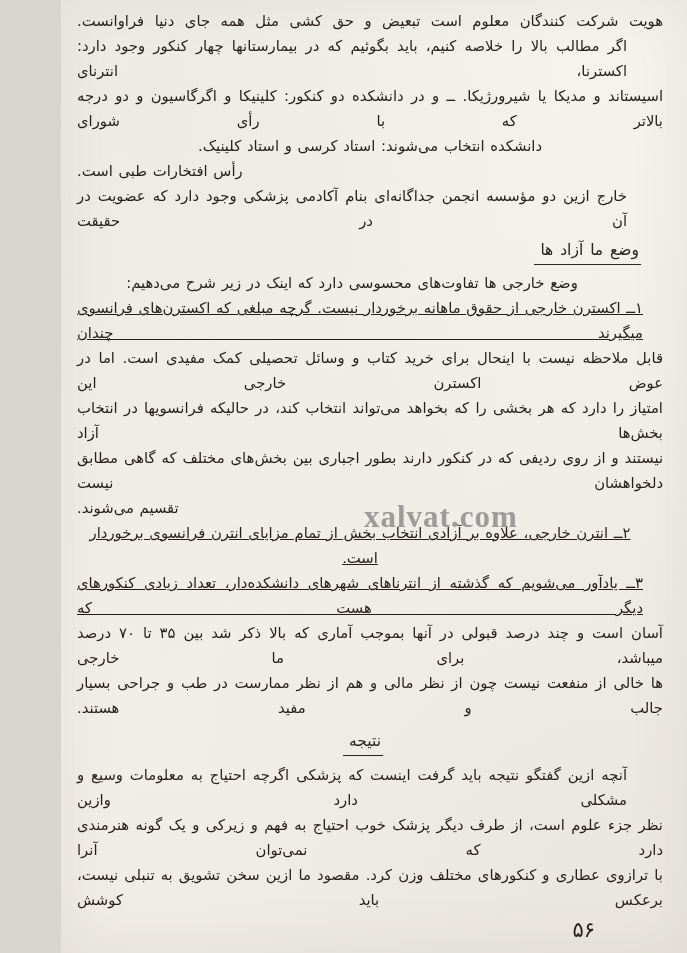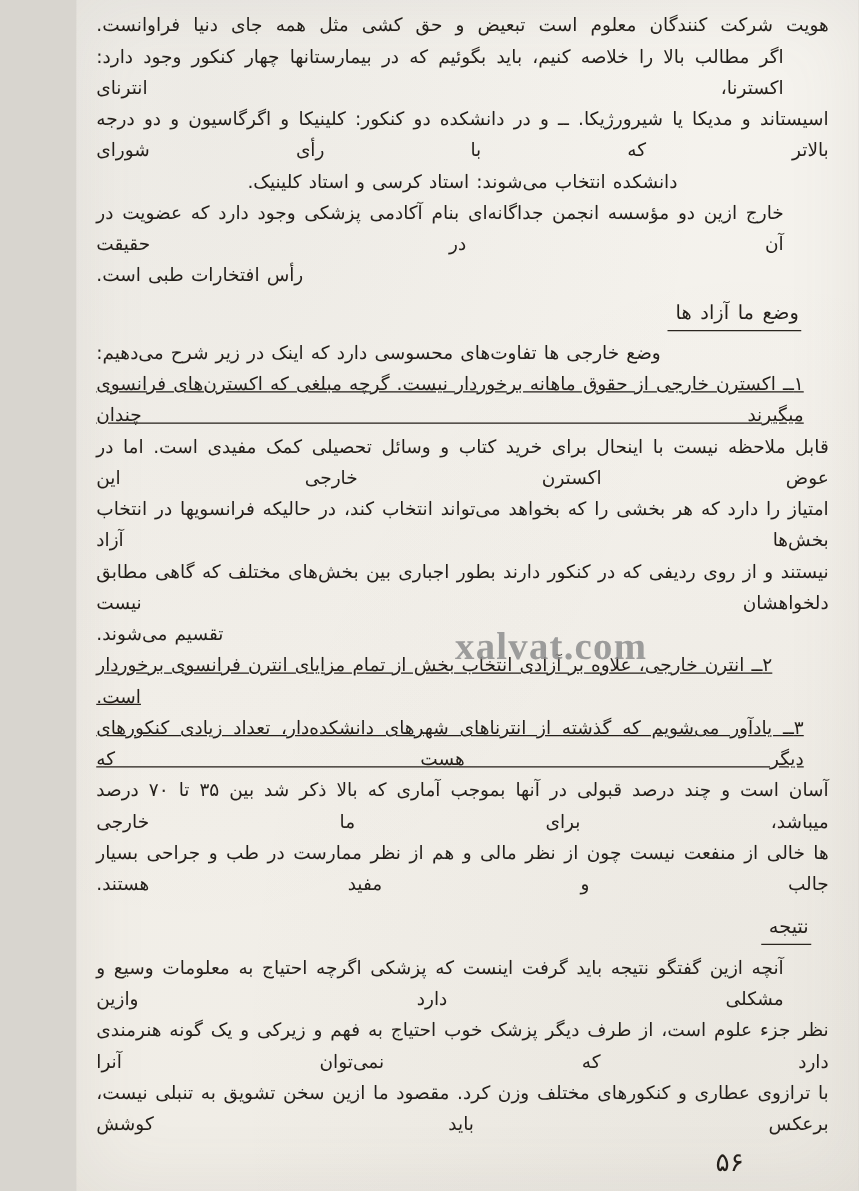--- a/index.html
+++ b/index.html
@@ -23,28 +23,28 @@
   .content{
     padding:8px 24px 0 16px;
   }
   .ln{
     margin:0;
     font-size:14.8px;
     line-height:25px;
     word-spacing:1px;
   }
   .full{text-align:justify;text-align-last:justify;}
-  .right{text-align:left;}
+  .right{text-align:center;}
   .left{text-align:left;}
   .center{text-align:center;}
   .ind{padding-right:36px;}
   .ind-sm{padding-right:20px;text-decoration:underline;}
   .heading-row{margin:0;}
   .h-foreign{margin:7px 22px 5px 0;text-align:right;}
-  .h-conclusion{margin:11px 14px 6px 0;text-align:right;}
+  .h-conclusion{margin:11px 14px 6px 0;text-align:center;}
   .heading{
     display:inline-block;
     font-size:15.5px;
     line-height:20px;
     padding:0 2px 4px 6px;
     border-bottom:1.6px solid #2a251f;
     word-spacing:2px;
   }
   .watermark{
     position:absolute;
@@ -74,22 +74,22 @@
       <p class="ln full">هویت شرکت کنندگان معلوم است تبعیض و حق کشی مثل همه جای دنیا فراوانست.</p>
     </div>
 
     <div>
       <p class="ln full ind">اگر مطالب بالا را خلاصه کنیم، باید بگوئیم که در بیمارستانها چهار کنکور وجود دارد: اکسترنا، انترنای</p>
       <p class="ln full">اسیستاند و مدیکا یا شیرورژیکا. ــ و در دانشکده دو کنکور: کلینیکا و اگرگاسیون و دو درجه بالاتر که با رأی شورای</p>
       <p class="ln center">دانشکده انتخاب می‌شوند: استاد کرسی و استاد کلینیک.</p>
     </div>
 
     <div>
+      <p class="ln left">رأس افتخارات طبی است.</p>
       <p class="ln full ind">خارج ازین دو مؤسسه انجمن جداگانه‌ای بنام آکادمی پزشکی وجود دارد که عضویت در آن در حقیقت</p>
-      <p class="ln left">رأس افتخارات طبی است.</p>
     </div>
 
     <div class="heading-row h-foreign">
       <span class="heading">وضع ما آزاد ها</span>
     </div>
 
     <div>
       <p class="ln right ind">وضع خارجی ها تفاوت‌های محسوسی دارد که اینک در زیر شرح می‌دهیم:</p>
     </div>
 

